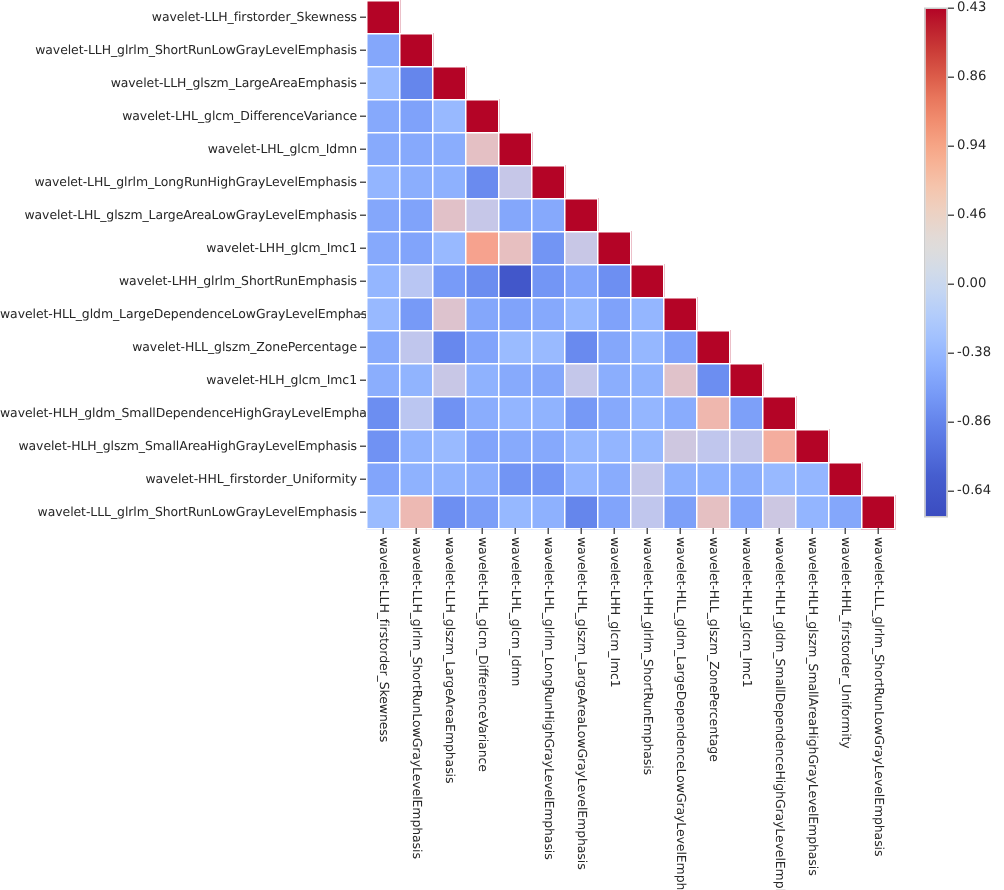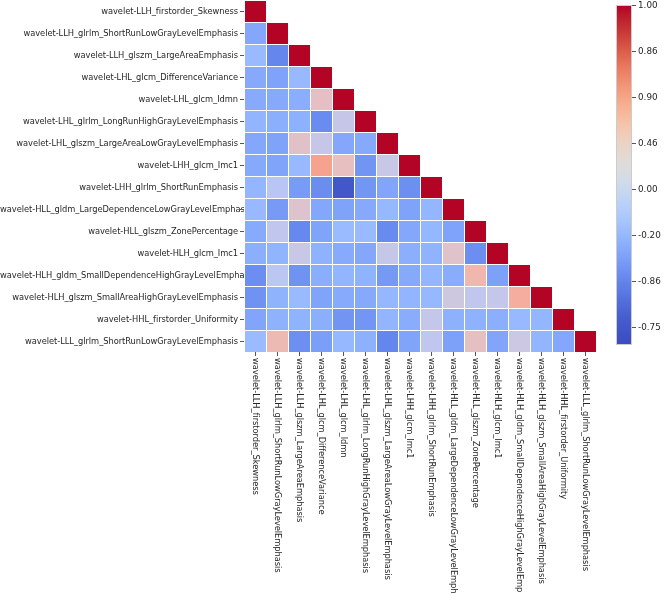--- a/index.html
+++ b/index.html
@@ -433,30 +433,30 @@
       <div class="xlabel-wrap" style="left: 330px;">
         <div class="xlabel">wavelet-LLL_glrlm_ShortRunLowGrayLevelEmphasis</div>
       </div>
     </div>
 
   <div id="colorbar-axes">
     <div id="colorbar-gradient"></div>
   </div>
   <div id="colorbar-ticks">
       <div class="cb-tick" style="left: 632px; top: 5px; position: absolute;"></div>
-      <div class="cb-ticklabel" style="left: 638px; top: 5px; position: absolute;">1.00</div>
+      <div class="cb-ticklabel" style="left: 638px; top: 5px; position: absolute;">0.43</div>
       <div class="cb-tick" style="left: 632px; top: 50.9459px; position: absolute;"></div>
       <div class="cb-ticklabel" style="left: 638px; top: 50.9459px; position: absolute;">0.86</div>
       <div class="cb-tick" style="left: 632px; top: 96.8919px; position: absolute;"></div>
-      <div class="cb-ticklabel" style="left: 638px; top: 96.8919px; position: absolute;">0.90</div>
+      <div class="cb-ticklabel" style="left: 638px; top: 96.8919px; position: absolute;">0.94</div>
       <div class="cb-tick" style="left: 632px; top: 142.838px; position: absolute;"></div>
       <div class="cb-ticklabel" style="left: 638px; top: 142.838px; position: absolute;">0.46</div>
       <div class="cb-tick" style="left: 632px; top: 188.784px; position: absolute;"></div>
       <div class="cb-ticklabel" style="left: 638px; top: 188.784px; position: absolute;">0.00</div>
       <div class="cb-tick" style="left: 632px; top: 234.73px; position: absolute;"></div>
-      <div class="cb-ticklabel" style="left: 638px; top: 234.73px; position: absolute;">-0.20</div>
+      <div class="cb-ticklabel" style="left: 638px; top: 234.73px; position: absolute;">-0.38</div>
       <div class="cb-tick" style="left: 632px; top: 280.676px; position: absolute;"></div>
       <div class="cb-ticklabel" style="left: 638px; top: 280.676px; position: absolute;">-0.86</div>
       <div class="cb-tick" style="left: 632px; top: 326.622px; position: absolute;"></div>
-      <div class="cb-ticklabel" style="left: 638px; top: 326.622px; position: absolute;">-0.75</div>
+      <div class="cb-ticklabel" style="left: 638px; top: 326.622px; position: absolute;">-0.64</div>
     </div>
 
 </div>
 
 </body></html>

